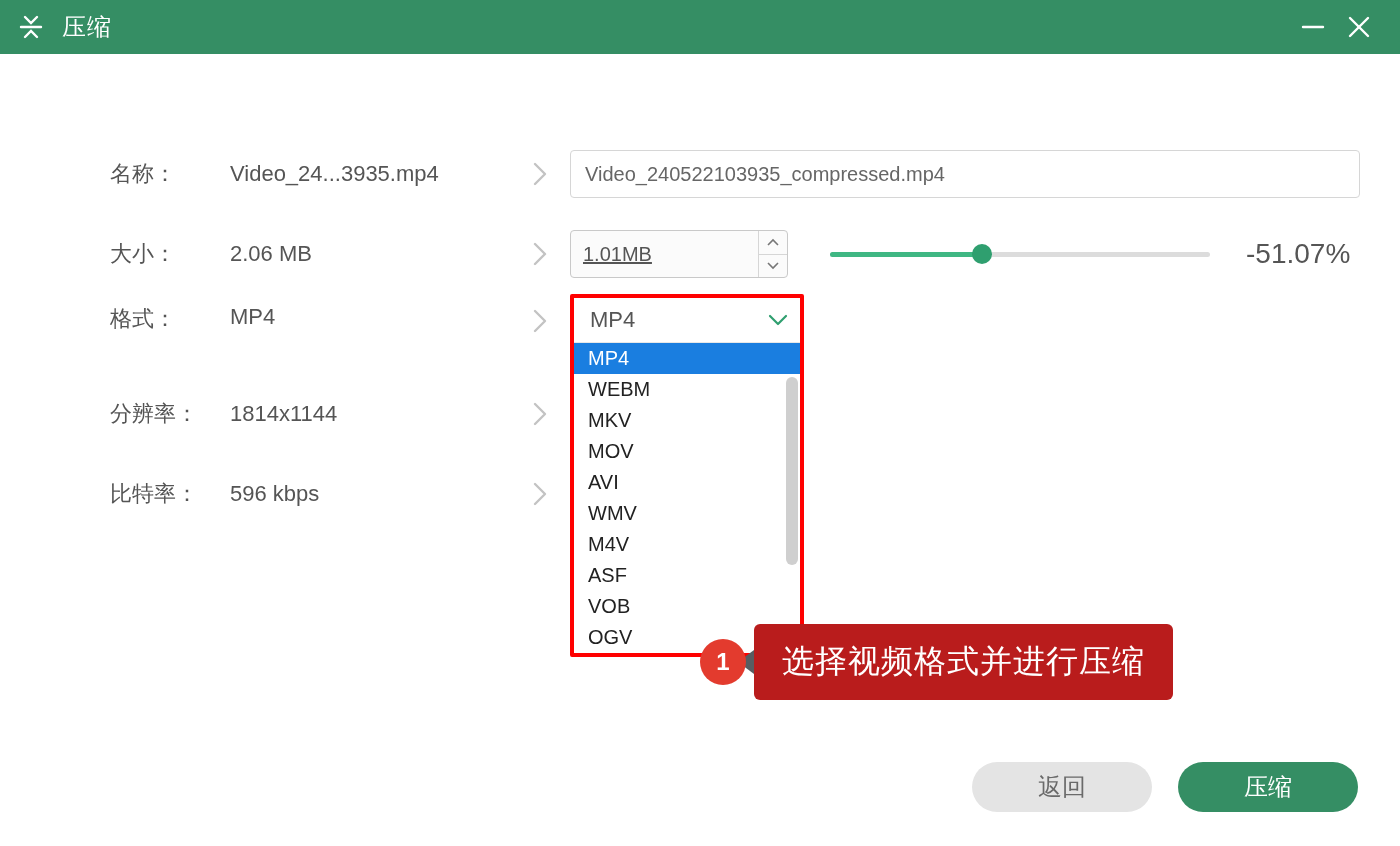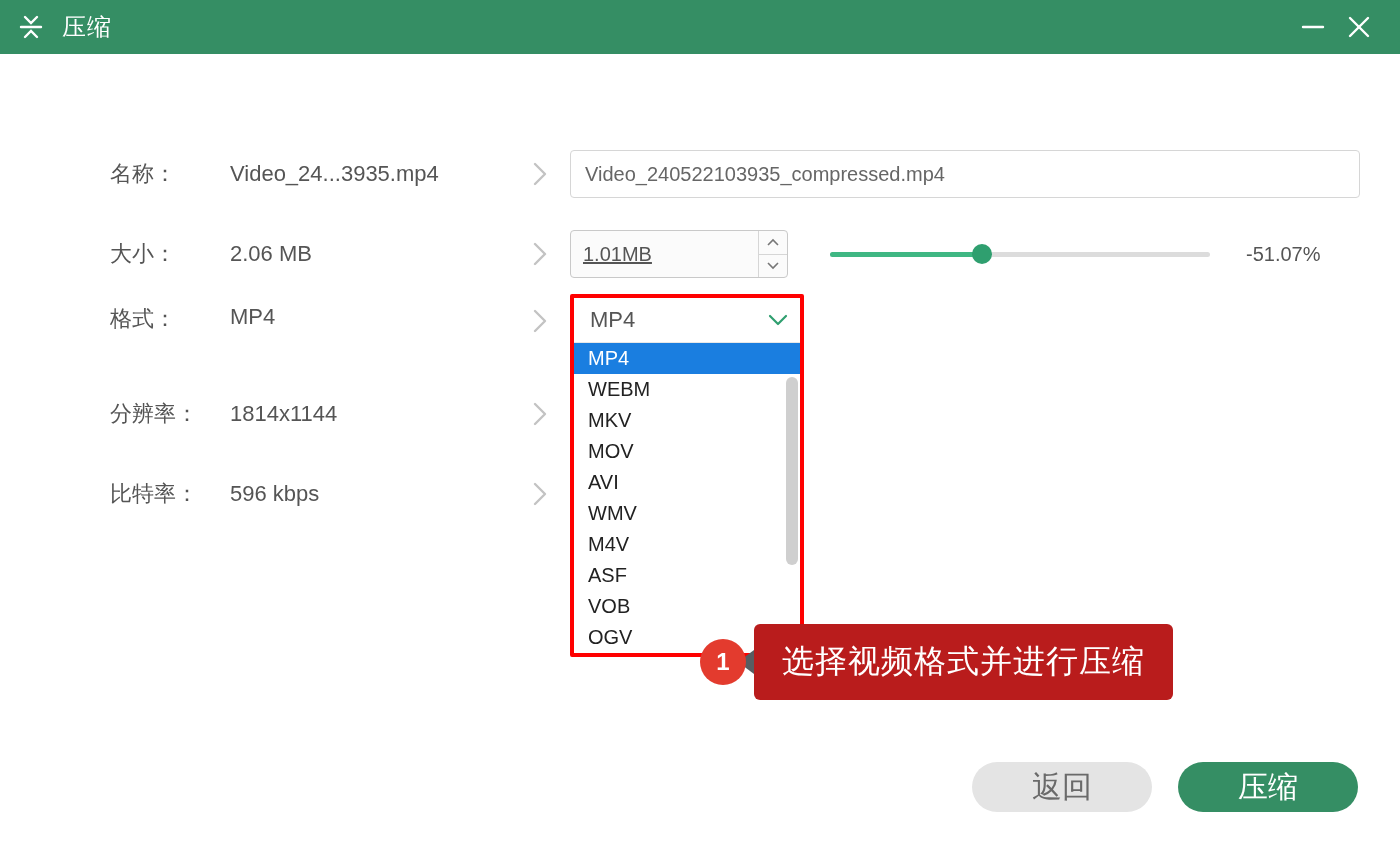--- a/index.html
+++ b/index.html
@@ -156,21 +156,21 @@
     position: absolute;
     top: 50%;
     left: 40%;
     transform: translate(-50%, -50%);
     width: 20px; height: 20px;
     border-radius: 50%;
     background: #2f9f6f;
   }
   .reduction {
     margin-left: 36px;
-    font-size: 20px;
+    font-size: 28px;
     color: #555;
   }
 
   
   .format-box {
     position: relative;
     width: 226px;
     border: 4px solid #ff0000;
     background: #ffffff;
     border-radius: 2px;
@@ -231,21 +231,21 @@
     position: absolute;
     bottom: 34px;
     right: 42px;
     display: flex;
     gap: 26px;
   }
   .btn {
     min-width: 180px;
     height: 50px;
     border-radius: 25px;
-    font-size: 30px;
+    font-size: 24px;
     display: inline-flex;
     align-items: center;
     justify-content: center;
     cursor: pointer;
     user-select: none;
     margin-top: 45px;
   }
   .btn-secondary {
     background: #e4e4e4;
     color: #6a6a6a;

